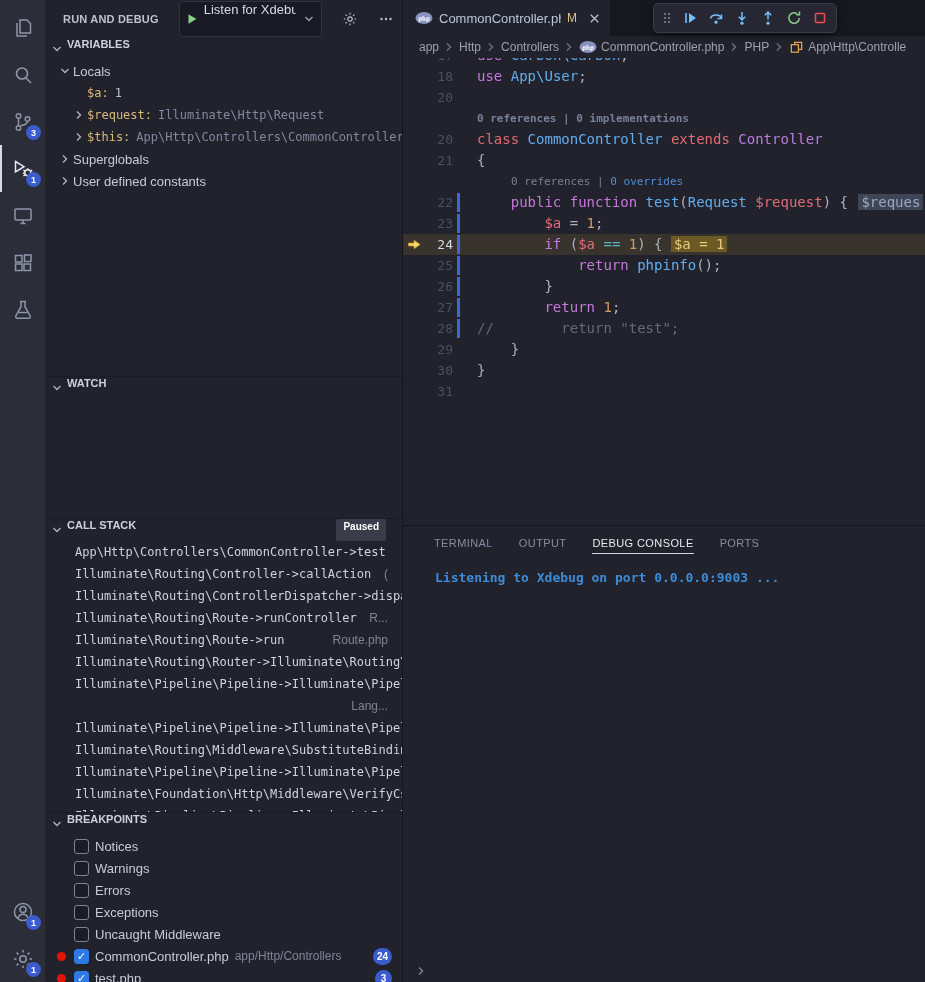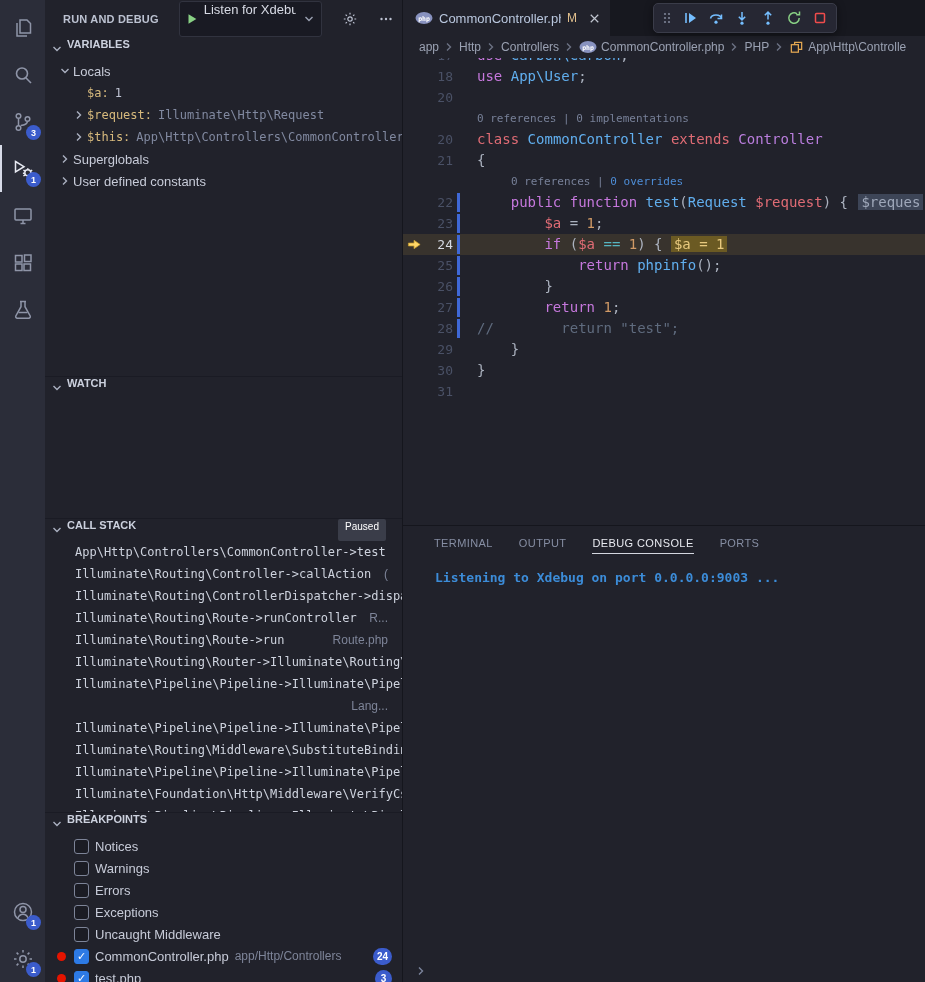--- a/index.html
+++ b/index.html
@@ -42,21 +42,21 @@
   .tree-row{height:22px;display:flex;align-items:center;cursor:pointer;white-space:nowrap;}
   .tree-row.lvl0{padding-left:12px;}
   .tree-row.lvl1{padding-left:26px;font-family:"DejaVu Sans Mono",monospace;font-size:12px;}
   .group-label{font-size:13px;color:#c7cbd8;}
   .twisty-spacer{width:16px;flex:none;}
   .var-name{color:#d7ba7d;margin-right:6px;}
   .var-value.scalar{color:#bfc4d4;}
   .var-value.object{color:#8189a0;}
 
   .badge-paused{margin-left:auto;margin-right:8px;background:#3a3d49;color:#fff;font-size:10px;
-    font-weight:normal;padding:2px 7px;border-radius:2px;}
+    font-weight:bold;padding:2px 7px;border-radius:2px;}
   .cs-row{height:22px;display:flex;align-items:center;padding-left:30px;cursor:pointer;overflow:hidden;}
   .cs-name{font-family:"DejaVu Sans Mono",monospace;font-size:12px;color:#ced3de;white-space:pre;overflow:hidden;}
   .cs-file{margin-left:auto;padding:0 14px 0 8px;font-size:12px;color:#7e8599;white-space:nowrap;}
 
   .bp-row{height:22px;display:flex;align-items:center;gap:6px;padding-left:12px;cursor:pointer;}
   .bp-dot{width:9px;height:9px;border-radius:50%;background:var(--breakpoint-red,#e51400);flex:none;margin-right:2px;}
   .bp-dot-spacer{width:11px;flex:none;}
   .bp-check{width:15px;height:15px;border:1px solid #7d8498;border-radius:3px;background:#1b1c24;
     display:flex;align-items:center;justify-content:center;font-size:11px;line-height:1;color:#fff;flex:none;cursor:pointer;}
   .bp-check.checked{background:var(--accent-blue,#2d7ae5);border-color:var(--accent-blue,#2d7ae5);}
@@ -561,21 +561,21 @@
           </span>
           <span>App\Http\Controlle</span>
         </span>
       </div>
 
     <div class="editor">
       <div class="code">
           <div class="code-row"><span class="gut-arrow"></span><span class="gut-num">17</span><span class="gut-mod"></span><span class="code-text"><span class="tk-kw">use</span><span class="tk-pn"> </span><span class="tk-ty">Carbon\Carbon</span><span class="tk-pn">;</span></span></div>
           <div class="code-row"><span class="gut-arrow"></span><span class="gut-num">18</span><span class="gut-mod"></span><span class="code-text"><span class="tk-kw">use</span><span class="tk-pn"> </span><span class="tk-ty">App\User</span><span class="tk-pn">;</span></span></div>
           <div class="code-row"><span class="gut-arrow"></span><span class="gut-num">20</span><span class="gut-mod"></span><span class="code-text"></span></div>
-          <div class="code-row lens"><span class="gut-arrow"></span><span class="gut-num"></span><span class="gut-mod"></span><span class="code-text" style="padding-left: 14px;"><span class="cl-text">0 references | 0 implementations</span></span></div>
+          <div class="code-row lens"><span class="gut-arrow"></span><span class="gut-num"></span><span class="gut-mod"></span><span class="code-text" style="padding-left: 14px; font-weight: bold;"><span class="cl-text">0 references | 0 implementations</span></span></div>
           <div class="code-row"><span class="gut-arrow"></span><span class="gut-num">20</span><span class="gut-mod"></span><span class="code-text"><span class="tk-kw2">class</span><span class="tk-pn"> </span><span class="tk-ty">CommonController</span><span class="tk-kw2"> extends </span><span class="tk-ty2">Controller</span></span></div>
           <div class="code-row"><span class="gut-arrow"></span><span class="gut-num">21</span><span class="gut-mod"></span><span class="code-text"><span class="tk-pn">{</span></span></div>
           <div class="code-row lens"><span class="gut-arrow"></span><span class="gut-num"></span><span class="gut-mod"></span><span class="code-text" style="padding-left: 48px;"><span class="cl-text">0 references | </span><span class="cl-link">0 overrides</span></span></div>
           <div class="code-row"><span class="gut-arrow"></span><span class="gut-num">22</span><span class="gut-mod on"></span><span class="code-text"><span class="tk-pn">    </span><span class="tk-kw">public</span><span class="tk-pn"> </span><span class="tk-kw">function</span><span class="tk-pn"> </span><span class="tk-fn">test</span><span class="tk-pn">(</span><span class="tk-ty">Request</span><span class="tk-pn"> </span><span class="tk-var">$request</span><span class="tk-pn">) { </span><span class="tk-hint">$reques</span></span></div>
           <div class="code-row"><span class="gut-arrow"></span><span class="gut-num">23</span><span class="gut-mod on"></span><span class="code-text"><span class="tk-pn">        </span><span class="tk-var">$a</span><span class="tk-pn"> = </span><span class="tk-num">1</span><span class="tk-pn">;</span></span></div>
           <div class="code-row current"><span class="gut-arrow"><svg width="15" height="15" viewBox="0 0 16 16">
                 <path d="M1.5 6.5h6v-3l6.5 4.5-6.5 4.5v-3h-6z" fill="var(--debug-arrow-yellow,#ffd768)" stroke="#c79c2e" stroke-width="0.8"></path>
               </svg></span><span class="gut-num">24</span><span class="gut-mod on"></span><span class="code-text"><span class="tk-pn">        </span><span class="tk-kw">if</span><span class="tk-pn"> (</span><span class="tk-var">$a</span><span class="tk-pn"> </span><span class="tk-op">==</span><span class="tk-pn"> </span><span class="tk-num">1</span><span class="tk-pn">) { </span><span class="tk-dbg">$a = 1</span></span></div>
           <div class="code-row"><span class="gut-arrow"></span><span class="gut-num">25</span><span class="gut-mod on"></span><span class="code-text"><span class="tk-pn">            </span><span class="tk-kw">return</span><span class="tk-pn"> </span><span class="tk-fn">phpinfo</span><span class="tk-pn">();</span></span></div>
           <div class="code-row"><span class="gut-arrow"></span><span class="gut-num">26</span><span class="gut-mod on"></span><span class="code-text"><span class="tk-pn">        }</span></span></div>

